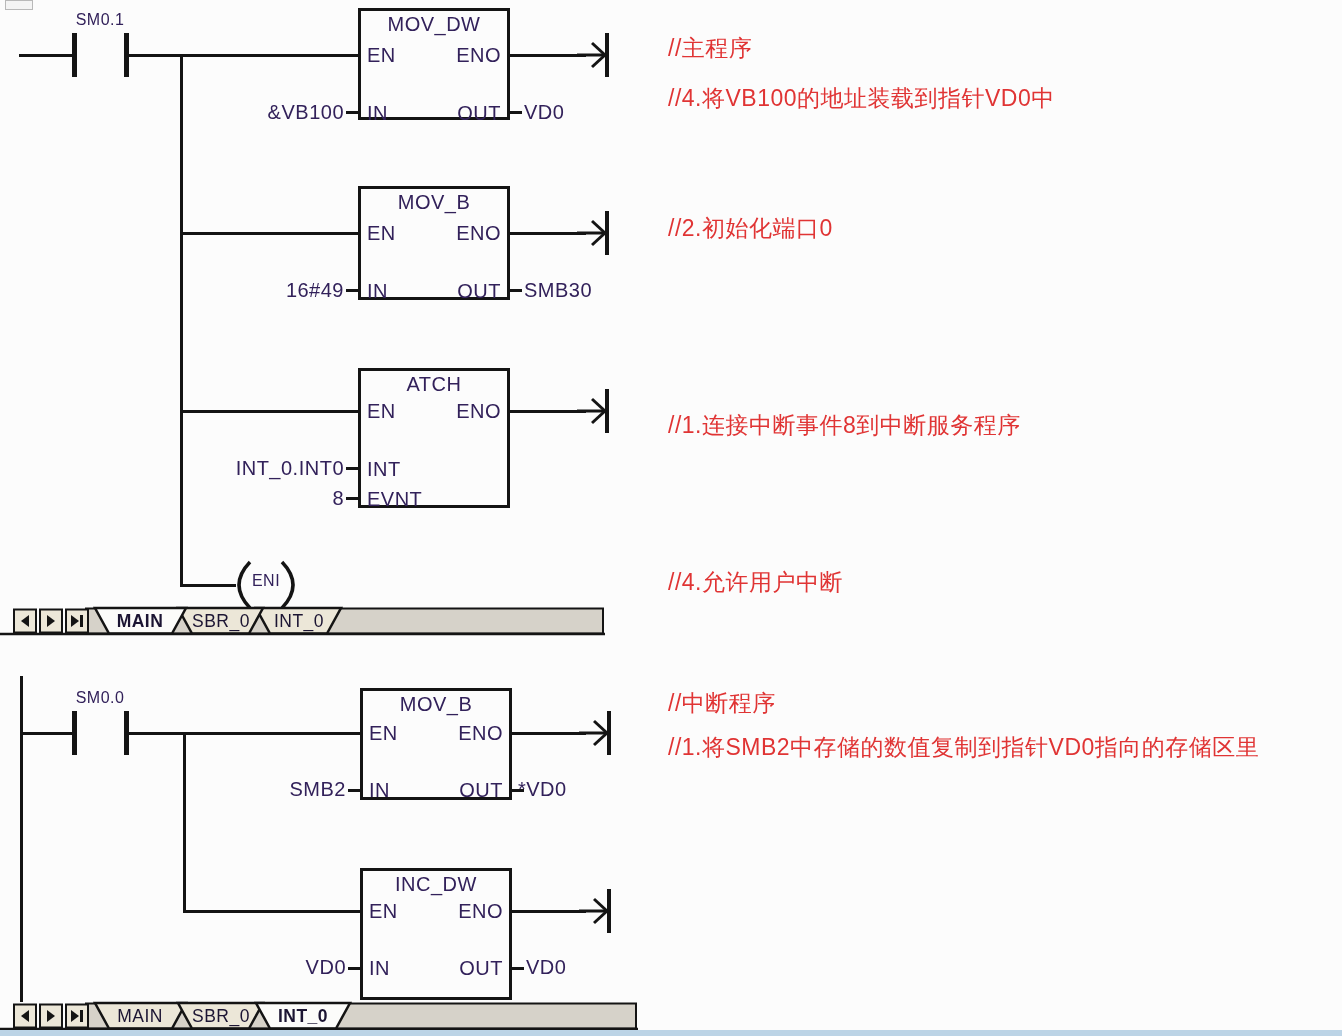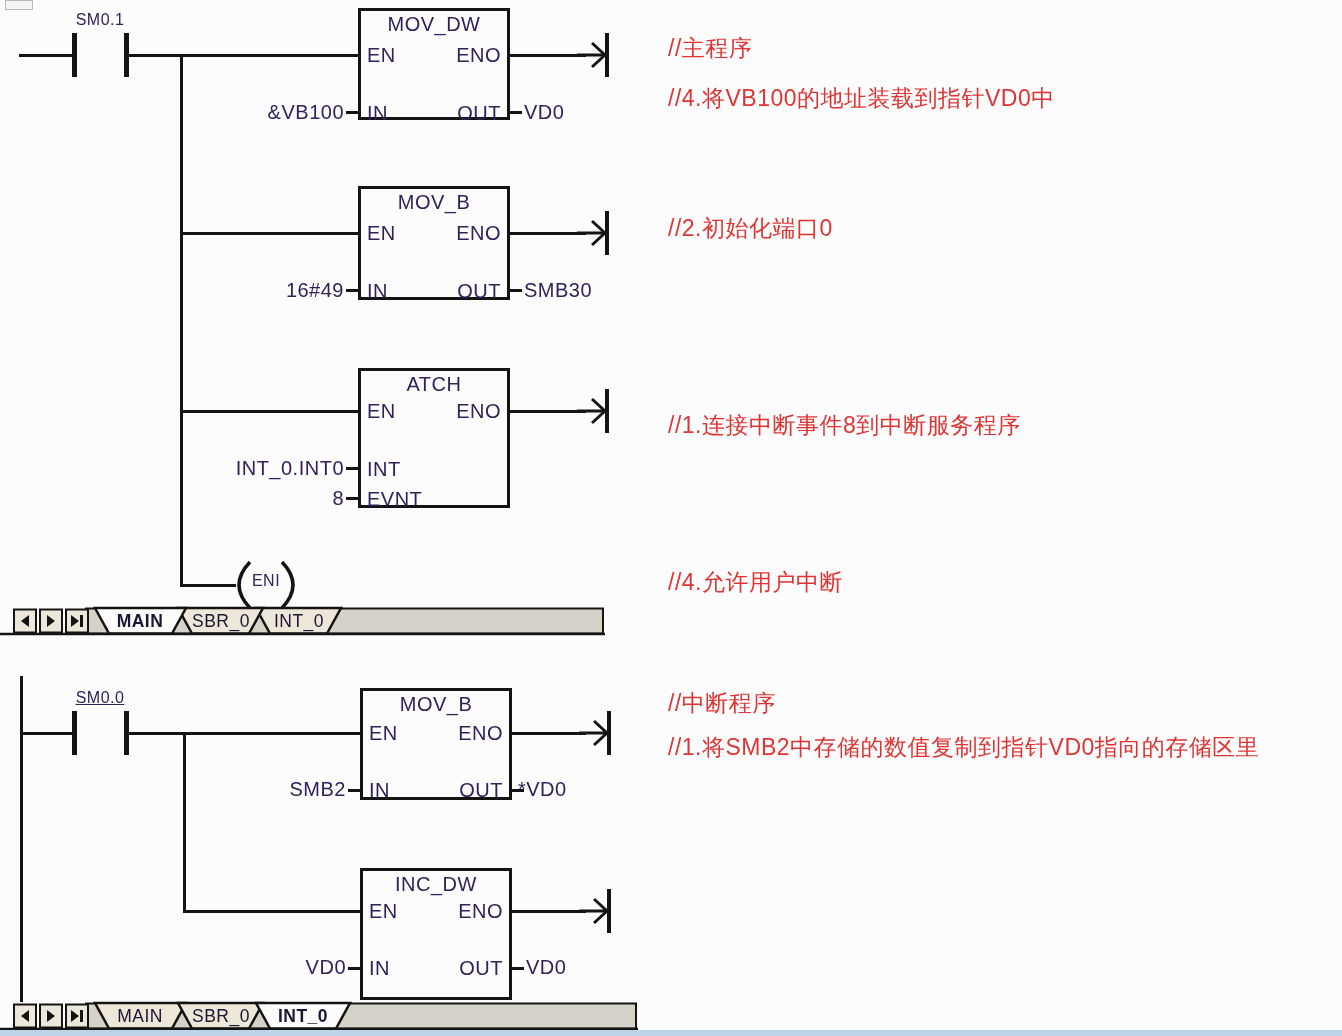--- a/index.html
+++ b/index.html
@@ -124,21 +124,21 @@
     <rect x="40" y="2.5" width="22" height="23" fill="#ece7d8" stroke="#141414" stroke-width="2"></rect>
     <polygon points="47,8 55,14 47,20" fill="#141414"></polygon>
     <rect x="66" y="2.5" width="22" height="23" fill="#ece7d8" stroke="#141414" stroke-width="2"></rect>
     <polygon points="71,8 79,14 71,20" fill="#141414"></polygon>
     <rect x="80" y="8" width="3" height="12" fill="#141414"></rect>
     <line x1="0" y1="27" x2="605" y2="27" stroke="#141414" stroke-width="2.5"></line>
   </svg>
 
   <div class="wire" style="left:20px;top:676px;width:3px;height:326px;"></div>
 
-  <div class="ltxt" style="left:58px;top:689px;width:84px;text-align:center;text-decoration:underline;">SM0.0</div>
+  <div class="ltxt" style="left:58px;top:689px;width:84px;text-align:center;">SM0.0</div>
   <div class="wire" style="left:22px;top:732px;width:50px;height:3px;"></div>
   <div class="cbar" style="left:72px;top:711px;"></div>
   <div class="cbar" style="left:124px;top:711px;"></div>
   <div class="wire" style="left:129px;top:732px;width:231px;height:3px;"></div>
   <div class="wire" style="left:183px;top:732px;width:3px;height:181px;"></div>
 
   <div class="blk" style="left:360px;top:688px;width:152px;height:112px;">
     <div class="title">MOV_B</div>
     <div class="pin l" style="top:31px;">EN</div>
     <div class="pin r" style="top:31px;">ENO</div>

